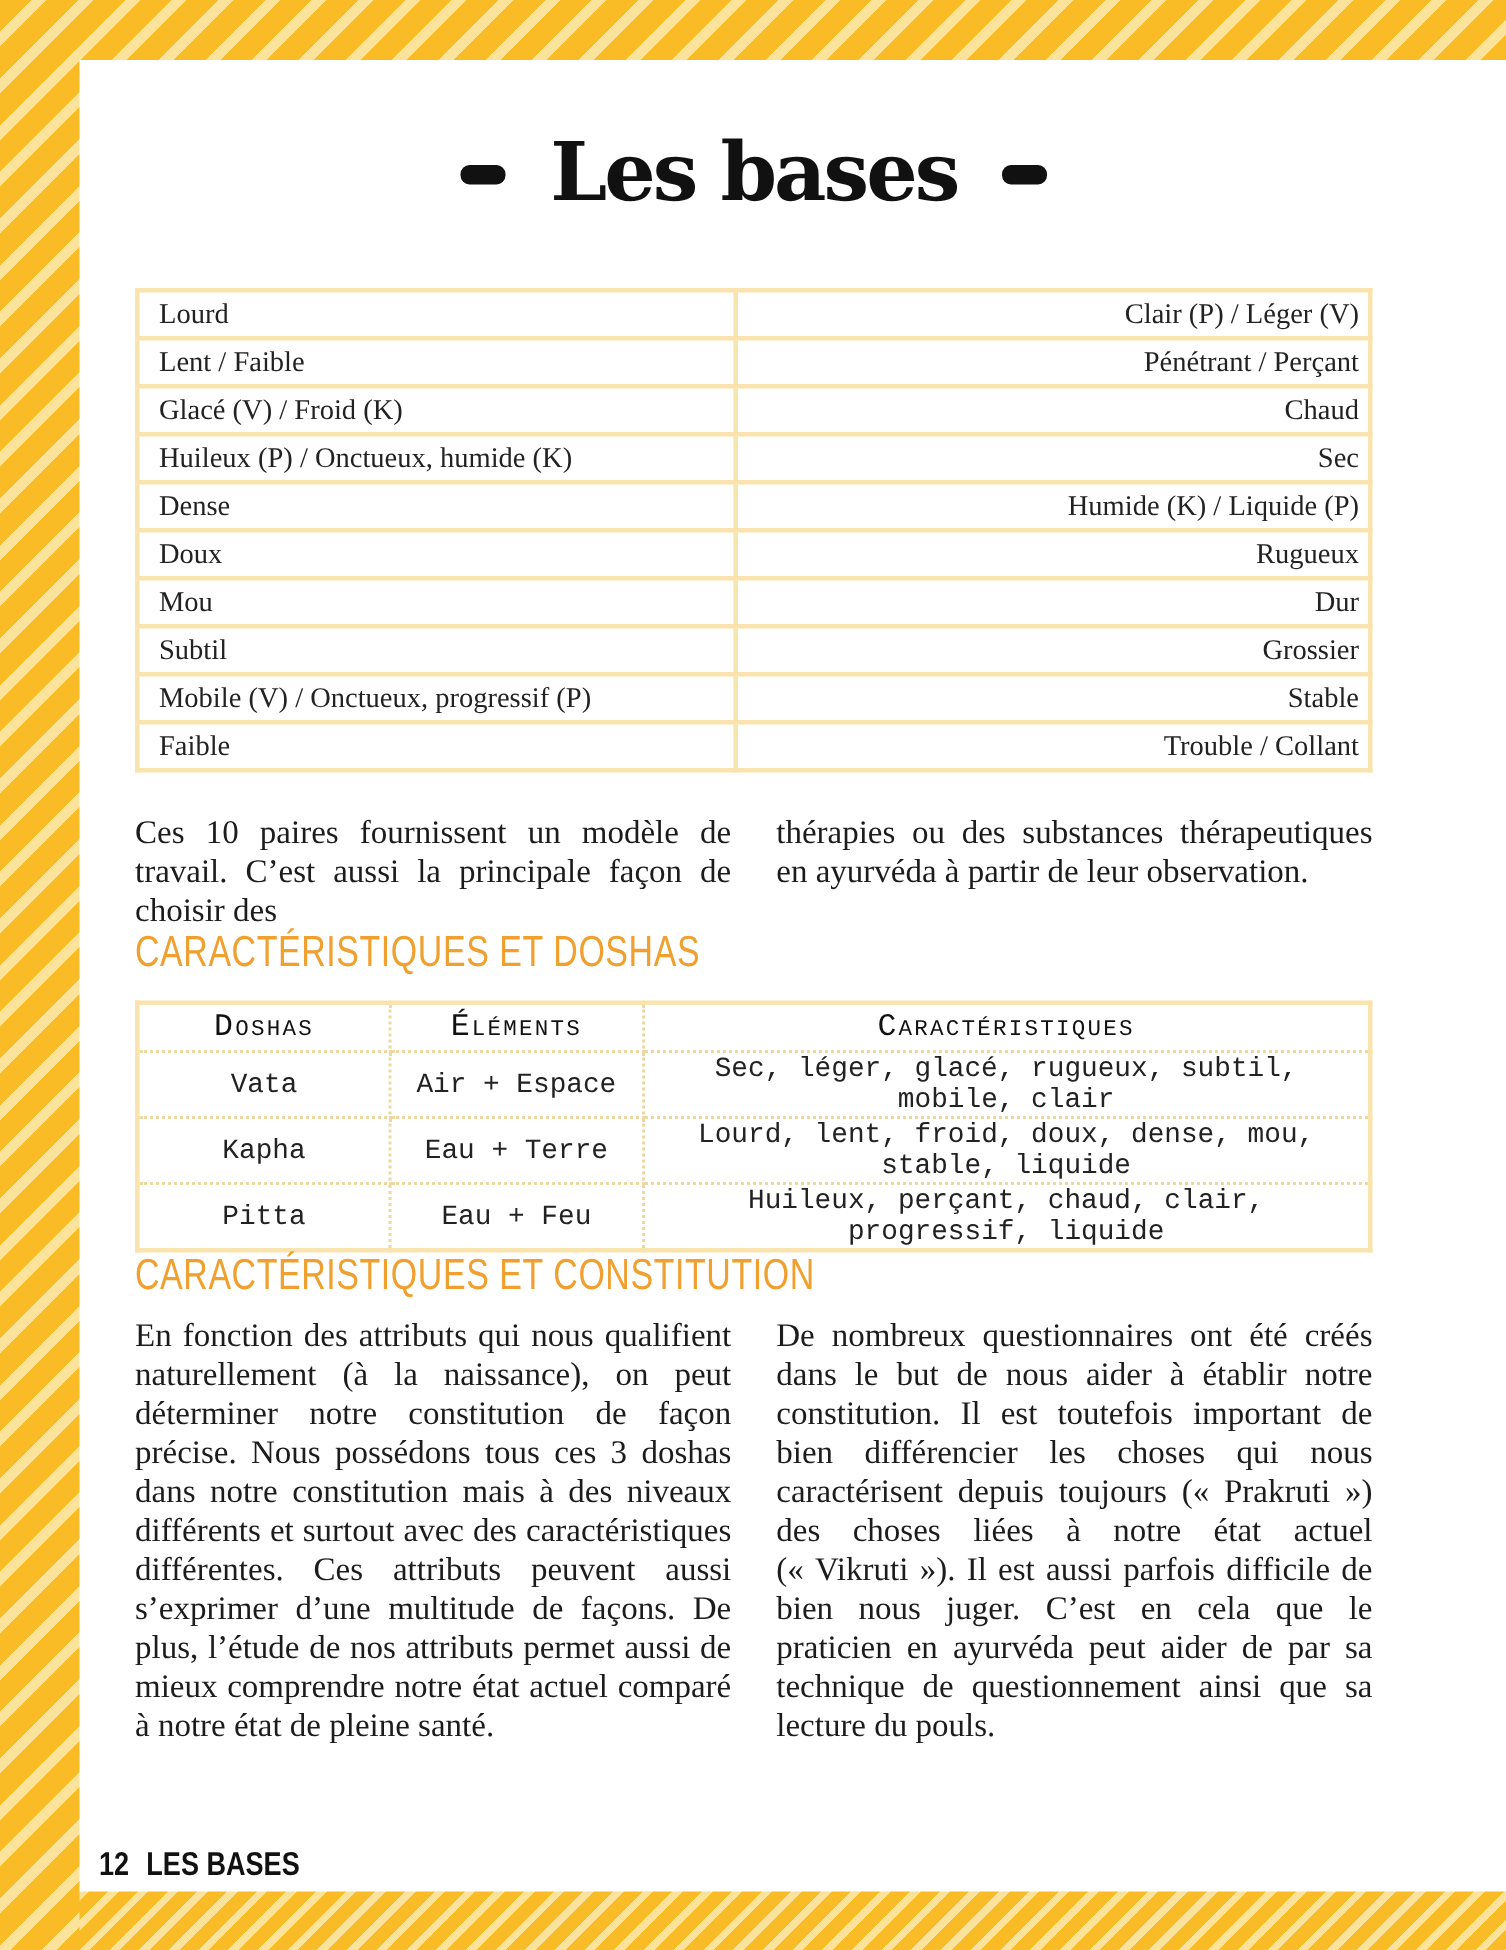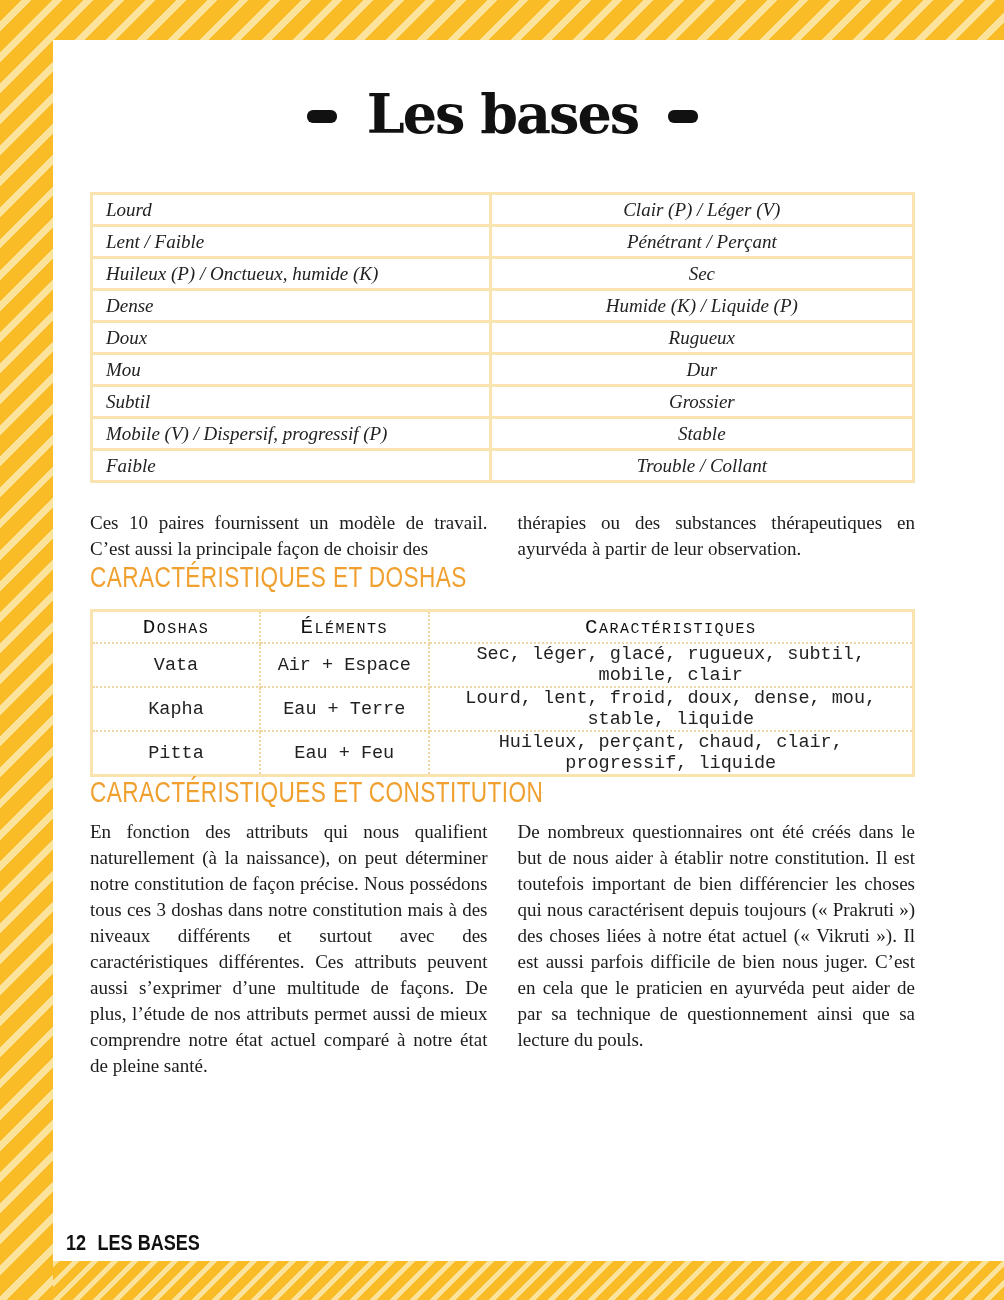--- a/index.html
+++ b/index.html
@@ -55,35 +55,35 @@
     width: 30px; height: 13px;
     border-radius: 6px;
     background: #111111;
     vertical-align: middle;
     margin: 0 26px;
     transform: translateY(2px);
   }
 
   
   table { border-collapse: collapse; width: 100%; }
-  .pairs-table { margin-top: 46px; font-style: italic; }
+  .pairs-table { margin-top: 46px; }
   .pairs-table td {
     border: 3px solid #f9e3ae;
     height: 29px;
     font-size: 19px;
     color: #222222;
   }
   .pairs-table td.left-cell  { width: 48.5%; text-align: left; padding: 0 0 0 13px; }
-  .pairs-table td.right-cell { text-align: center; padding: 0 6px; }
+  .pairs-table td.right-cell { text-align: right; padding: 0 6px; }
 
   
   .two-col { display: flex; gap: 30px; }
   .two-col p {
     margin: 0; flex: 1;
-    font-size: 19px; line-height: 26px;
+    font-size: 22px; line-height: 26px;
     text-align: justify;
     color: #1c1c1c;
   }
   .intro { margin-top: 27px; }
 
   
   h2.section-heading {
     margin: 0;
     font-family: "Liberation Sans", sans-serif;
     font-weight: 400;
@@ -153,41 +153,45 @@
     <tbody>
       <tr>
         <td class="left-cell">Lourd</td>
         <td class="right-cell">Clair (P) / Léger (V)</td>
       </tr>
       <tr>
         <td class="left-cell">Lent / Faible</td>
         <td class="right-cell">Pénétrant / Perçant</td>
       </tr>
       <tr>
+        <td class="left-cell">Glacé (V) / Froid (K)</td>
+        <td class="right-cell">Chaud</td>
+      </tr>
+      <tr>
         <td class="left-cell">Huileux (P) / Onctueux, humide (K)</td>
         <td class="right-cell">Sec</td>
       </tr>
       <tr>
         <td class="left-cell">Dense</td>
         <td class="right-cell">Humide (K) / Liquide (P)</td>
       </tr>
       <tr>
         <td class="left-cell">Doux</td>
         <td class="right-cell">Rugueux</td>
       </tr>
       <tr>
         <td class="left-cell">Mou</td>
         <td class="right-cell">Dur</td>
       </tr>
       <tr>
         <td class="left-cell">Subtil</td>
         <td class="right-cell">Grossier</td>
       </tr>
       <tr>
-        <td class="left-cell">Mobile (V) / Dispersif, progressif (P)</td>
+        <td class="left-cell">Mobile (V) / Onctueux, progressif (P)</td>
         <td class="right-cell">Stable</td>
       </tr>
       <tr>
         <td class="left-cell">Faible</td>
         <td class="right-cell">Trouble / Collant</td>
       </tr>
     </tbody>
   </table>
 
   <div class="two-col intro">

